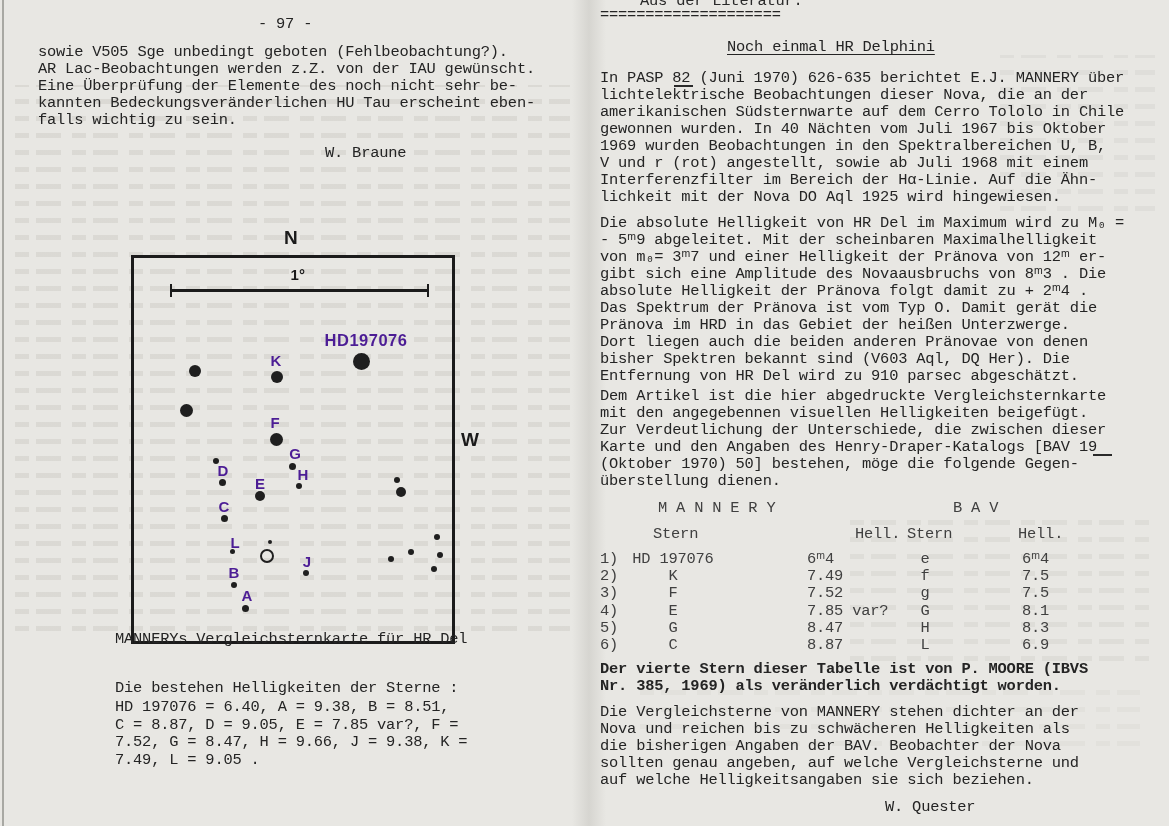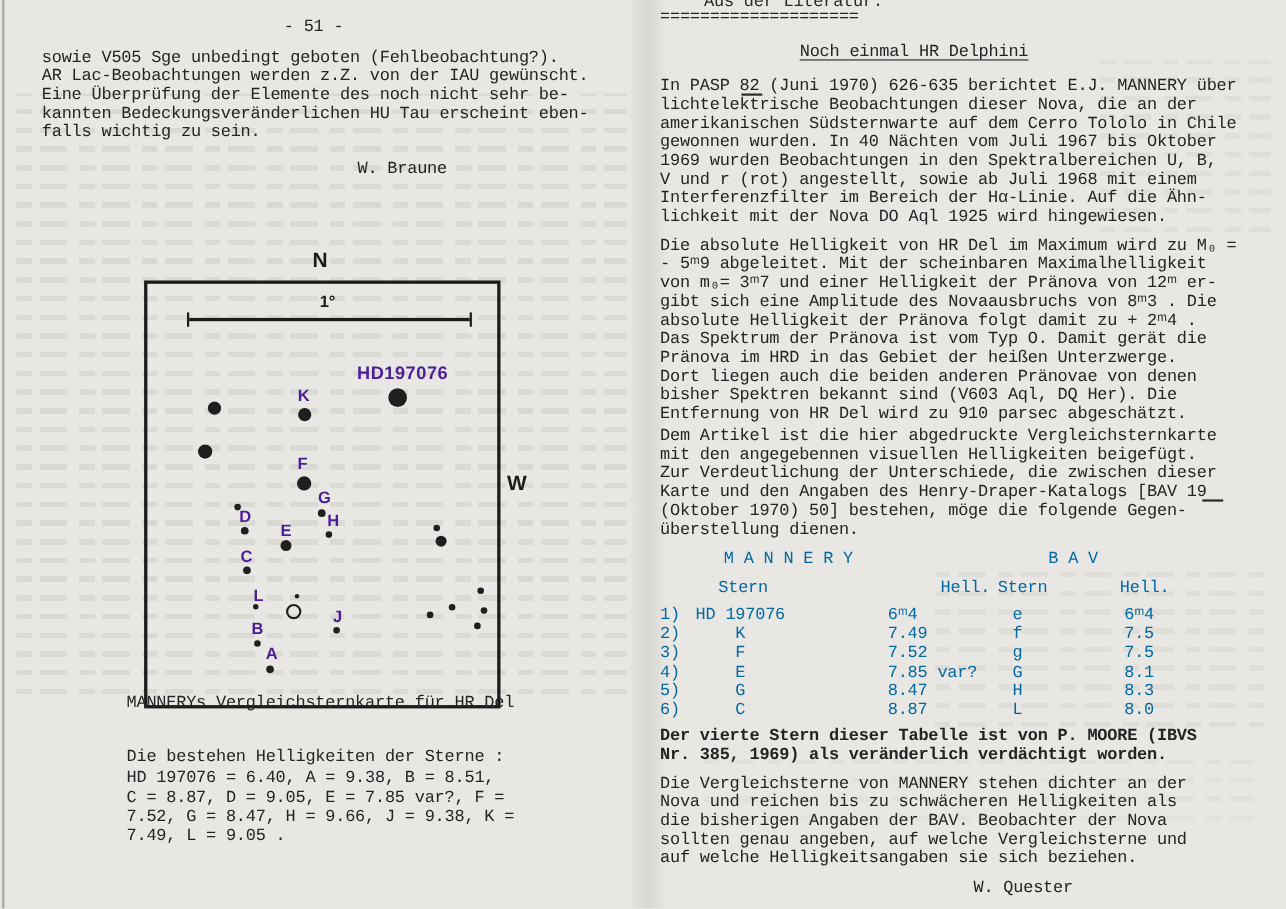--- a/index.html
+++ b/index.html
@@ -57,34 +57,34 @@
   .scalebar{
     position:absolute;left:36px;top:26px;width:255px;height:13px;
     border-left:2.5px solid #1b1b1b;border-right:2.5px solid #1b1b1b;
   }
   .scalebar::before{
     content:"";position:absolute;left:0;right:0;top:5px;height:2.5px;background:#1b1b1b;
   }
   .sb-label{position:absolute;left:50%;top:-18px;transform:translateX(-62%);
     font-family:"Liberation Sans","DejaVu Sans",sans-serif;font-weight:bold;font-size:15px;color:#1b1b1b;}
   
-  .tbl-cell{position:absolute;font-size:15.4px;line-height:17px;color:#0369a1;letter-spacing:-0.2px;z-index:2;
+  .tbl-cell{position:absolute;font-size:15.4px;line-height:17px;color:#404040;letter-spacing:-0.2px;z-index:2;
     font-family:"Liberation Mono","DejaVu Sans Mono",monospace;white-space:pre;}
 </style>
 </head>
 <body>
 
 <div class="abs edge-line"></div>
 <div class="abs fold"></div>
 <div class="ghost" style="left:15px;top:85px;width:555px;height:550px;opacity:.42;"></div>
 <div class="ghost" style="left:850px;top:515px;width:300px;height:150px;opacity:.30;"></div>
 <div class="ghost" style="left:1000px;top:55px;width:155px;height:160px;opacity:.26;"></div>
 <div class="ghost" style="left:640px;top:690px;width:500px;height:60px;opacity:.18;"></div>
 
-<div class="mono" style="left:258px;top:16px;">- 51 -</div>
+<div class="mono" style="left:258px;top:16px;">- 97 -</div>
 
 <div class="mono" style="left:38px;top:44px;">sowie V505 Sge unbedingt geboten (Fehlbeobachtung?).
 AR Lac-Beobachtungen werden z.Z. von der IAU gewünscht.
 Eine Überprüfung der Elemente des noch nicht sehr be-
 kannten Bedeckungsveränderlichen HU Tau erscheint eben-
 falls wichtig zu sein.</div>
 
 <div class="mono" style="left:325px;top:145px;">W. Braune</div>
 
 <div class="sans" style="left:284px;top:227px;font-size:19px;">N</div>
@@ -210,21 +210,21 @@
   <span class="tbl-cell" style="left:600px;top:620px;">5)</span>
   <span class="tbl-cell" style="left:628px;top:620px;width:90px;text-align:center;">G</span>
   <span class="tbl-cell" style="left:807px;top:620px;">8.47</span>
   <span class="tbl-cell" style="left:880px;top:620px;width:90px;text-align:center;">H</span>
   <span class="tbl-cell" style="left:1022px;top:620px;">8.3</span>
 
   <span class="tbl-cell" style="left:600px;top:637px;">6)</span>
   <span class="tbl-cell" style="left:628px;top:637px;width:90px;text-align:center;">C</span>
   <span class="tbl-cell" style="left:807px;top:637px;">8.87</span>
   <span class="tbl-cell" style="left:880px;top:637px;width:90px;text-align:center;">L</span>
-  <span class="tbl-cell" style="left:1022px;top:637px;">8.0</span>
+  <span class="tbl-cell" style="left:1022px;top:637px;">6.9</span>
 </div>
 
 <div class="mono" style="left:600px;top:661px;font-weight:bold;">Der vierte Stern dieser Tabelle ist von P. MOORE (IBVS
 Nr. 385, 1969) als veränderlich verdächtigt worden.</div>
 <div class="mono" style="left:600px;top:704px;">Die Vergleichsterne von MANNERY stehen dichter an der
 Nova und reichen bis zu schwächeren Helligkeiten als
 die bisherigen Angaben der BAV. Beobachter der Nova
 sollten genau angeben, auf welche Vergleichsterne und
 auf welche Helligkeitsangaben sie sich beziehen.</div>
 

